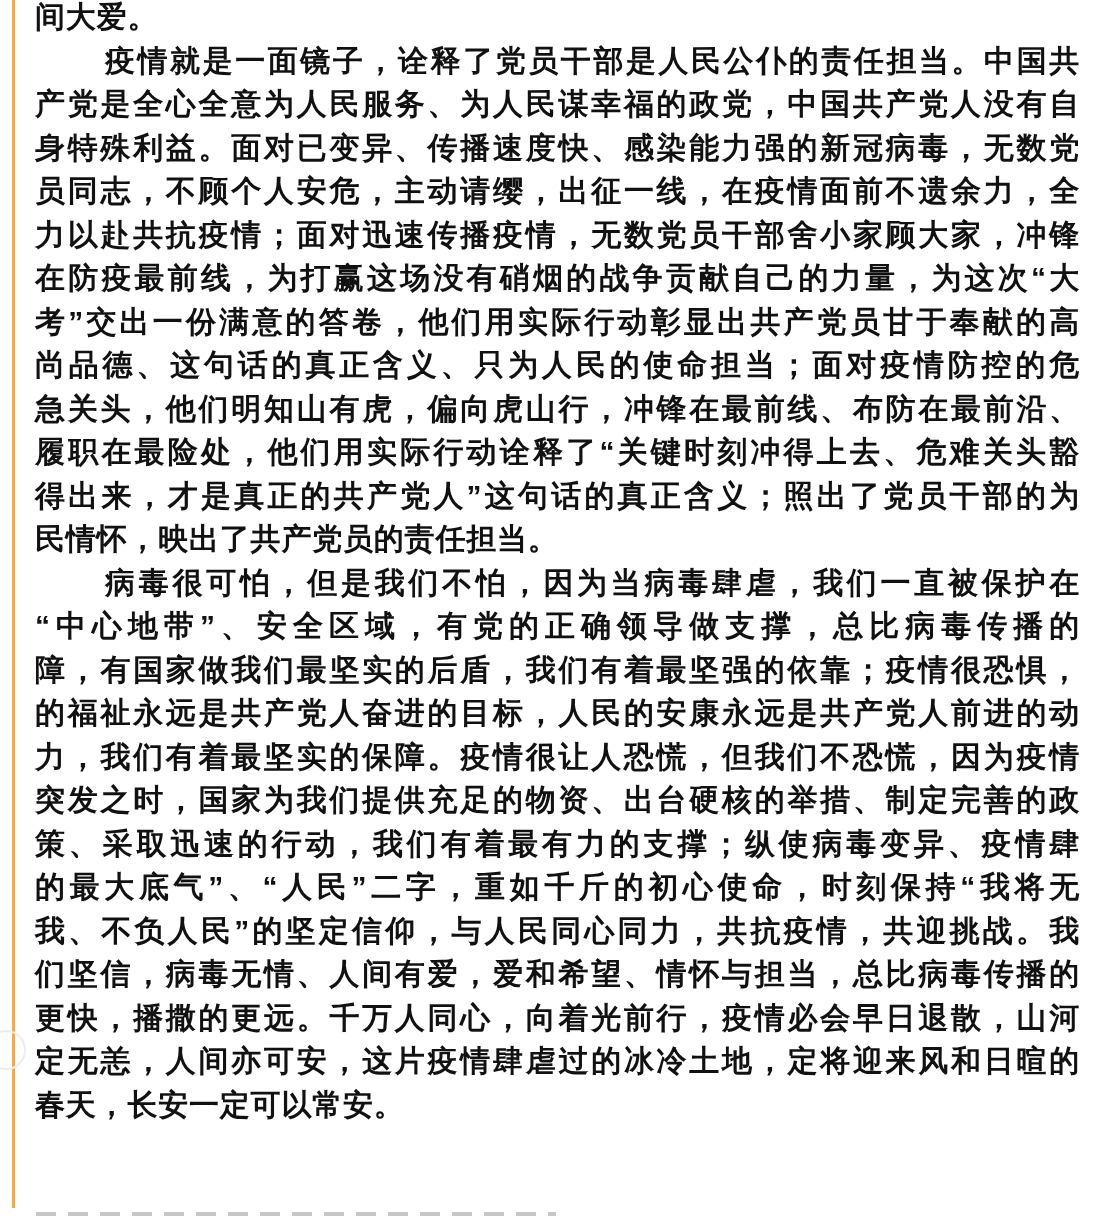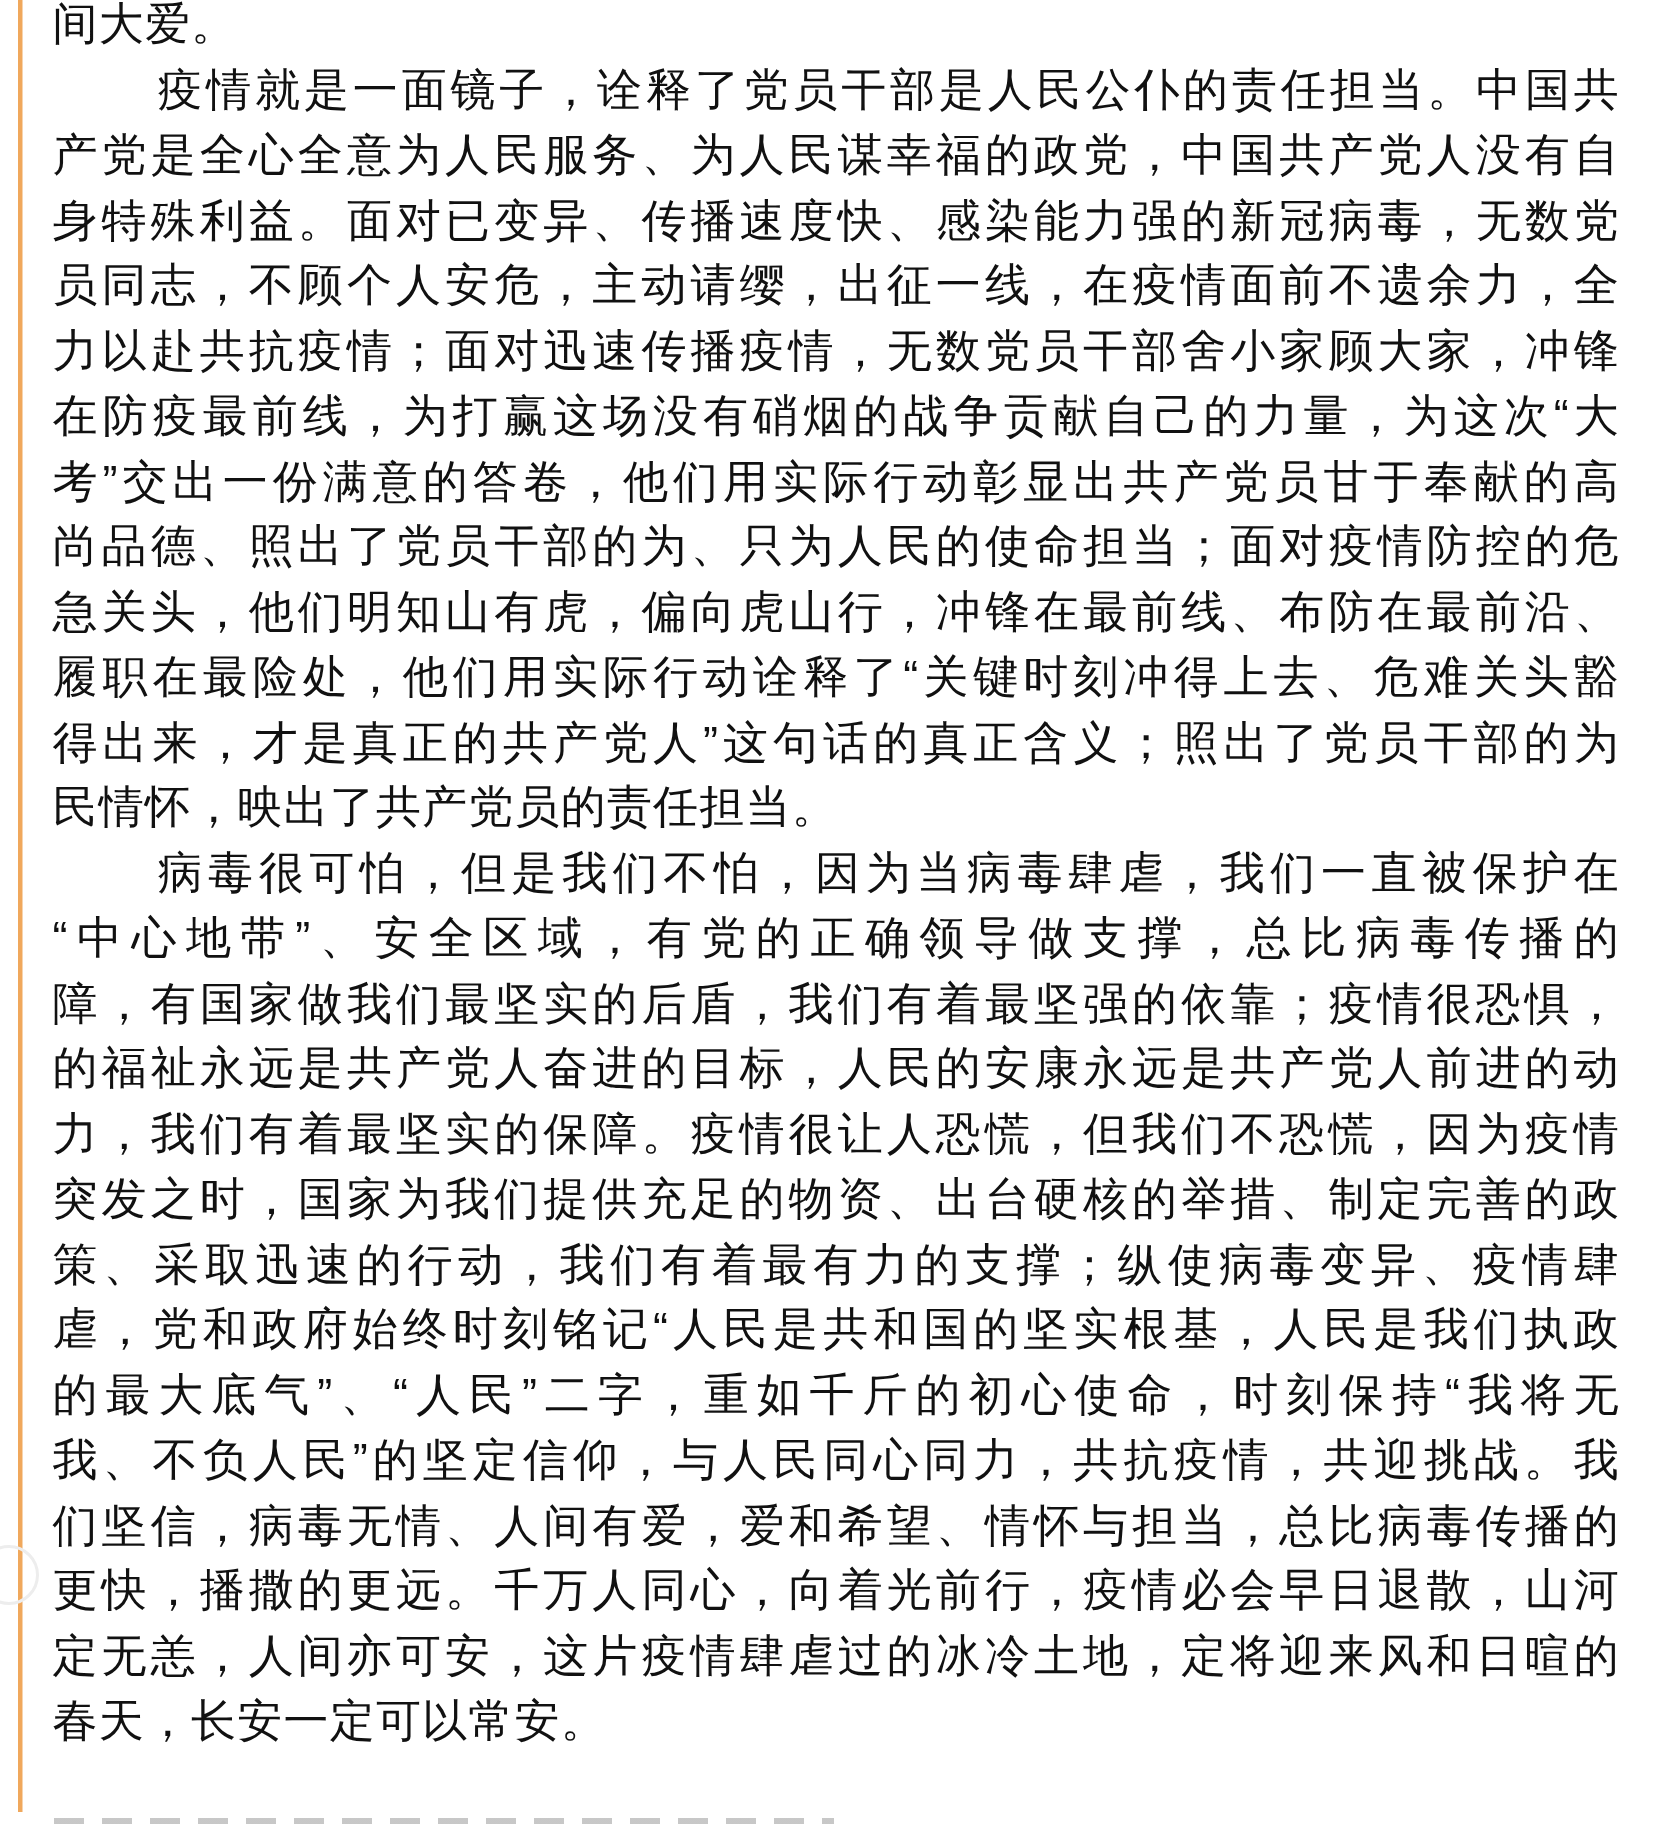--- a/index.html
+++ b/index.html
@@ -2,20 +2,21 @@
 <html><head>
 <meta charset="utf-8">
 <style>
   html,body { margin:0; padding:0; background:#ffffff; }
   .page {
     position:relative;
     width:1108px; height:1216px;
     background:#ffffff;
     overflow:hidden;
     font-family:"Liberation Sans", sans-serif;
+    font-weight:bold;
   }
   .accent-rule {
     position:absolute;
     left:12px; top:0;
     width:3px; height:1208px;
     background:#f0a85c;
   }
   .text-block {
     position:absolute;
     left:35px; top:-5px;
@@ -57,33 +58,32 @@
 
   <div class="text-block">
     <div class="line end">间大爱。</div>
     <div class="line indent">疫情就是一面镜子，诠释了党员干部是人民公仆的责任担当。中国共</div>
     <div class="line">产党是全心全意为人民服务、为人民谋幸福的政党，中国共产党人没有自</div>
     <div class="line">身特殊利益。面对已变异、传播速度快、感染能力强的新冠病毒，无数党</div>
     <div class="line">员同志，不顾个人安危，主动请缨，出征一线，在疫情面前不遗余力，全</div>
     <div class="line">力以赴共抗疫情；面对迅速传播疫情，无数党员干部舍小家顾大家，冲锋</div>
     <div class="line">在防疫最前线，为打赢这场没有硝烟的战争贡献自己的力量，为这次“大</div>
     <div class="line">考”交出一份满意的答卷，他们用实际行动彰显出共产党员甘于奉献的高</div>
-    <div class="line">尚品德、照出了党员干部的为、只为人民的使命担当；面对疫情防控的危</div>
+    <div class="line">尚品德、这句话的真正含义、只为人民的使命担当；面对疫情防控的危</div>
     <div class="line">急关头，他们明知山有虎，偏向虎山行，冲锋在最前线、布防在最前沿、</div>
     <div class="line">履职在最险处，他们用实际行动诠释了“关键时刻冲得上去、危难关头豁</div>
     <div class="line">得出来，才是真正的共产党人”这句话的真正含义；照出了党员干部的为</div>
     <div class="line end">民情怀，映出了共产党员的责任担当。</div>
     <div class="line indent">病毒很可怕，但是我们不怕，因为当病毒肆虐，我们一直被保护在</div>
     <div class="line">“中心地带”、安全区域，有党的正确领导做支撑，总比病毒传播的</div>
     <div class="line">障，有国家做我们最坚实的后盾，我们有着最坚强的依靠；疫情很恐惧，</div>
     <div class="line">的福祉永远是共产党人奋进的目标，人民的安康永远是共产党人前进的动</div>
     <div class="line">力，我们有着最坚实的保障。疫情很让人恐慌，但我们不恐慌，因为疫情</div>
     <div class="line">突发之时，国家为我们提供充足的物资、出台硬核的举措、制定完善的政</div>
     <div class="line">策、采取迅速的行动，我们有着最有力的支撑；纵使病毒变异、疫情肆</div>
-    <div class="line">虐，党和政府始终时刻铭记“人民是共和国的坚实根基，人民是我们执政</div>
     <div class="line">的最大底气”、“人民”二字，重如千斤的初心使命，时刻保持“我将无</div>
     <div class="line">我、不负人民”的坚定信仰，与人民同心同力，共抗疫情，共迎挑战。我</div>
     <div class="line">们坚信，病毒无情、人间有爱，爱和希望、情怀与担当，总比病毒传播的</div>
     <div class="line">更快，播撒的更远。千万人同心，向着光前行，疫情必会早日退散，山河</div>
     <div class="line">定无恙，人间亦可安，这片疫情肆虐过的冰冷土地，定将迎来风和日暄的</div>
     <div class="line end">春天，长安一定可以常安。</div>
   </div>
 
   <div class="clipped-row"></div>
 </div>

